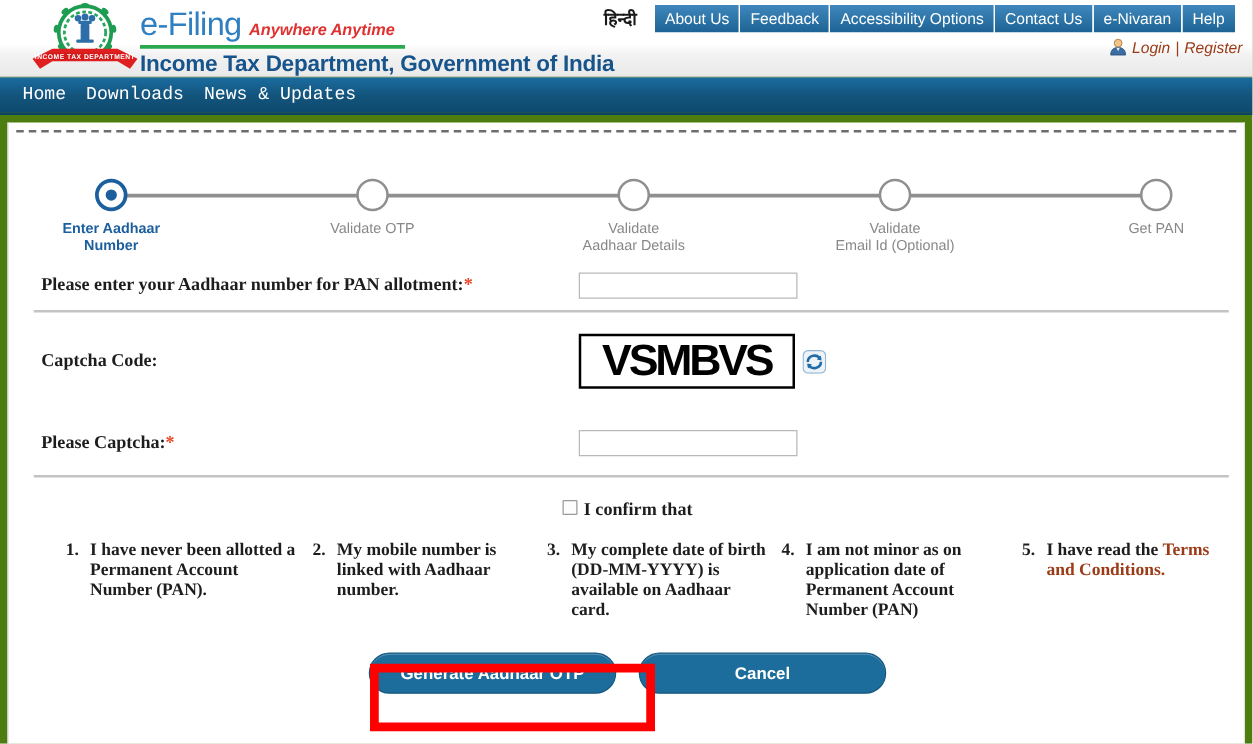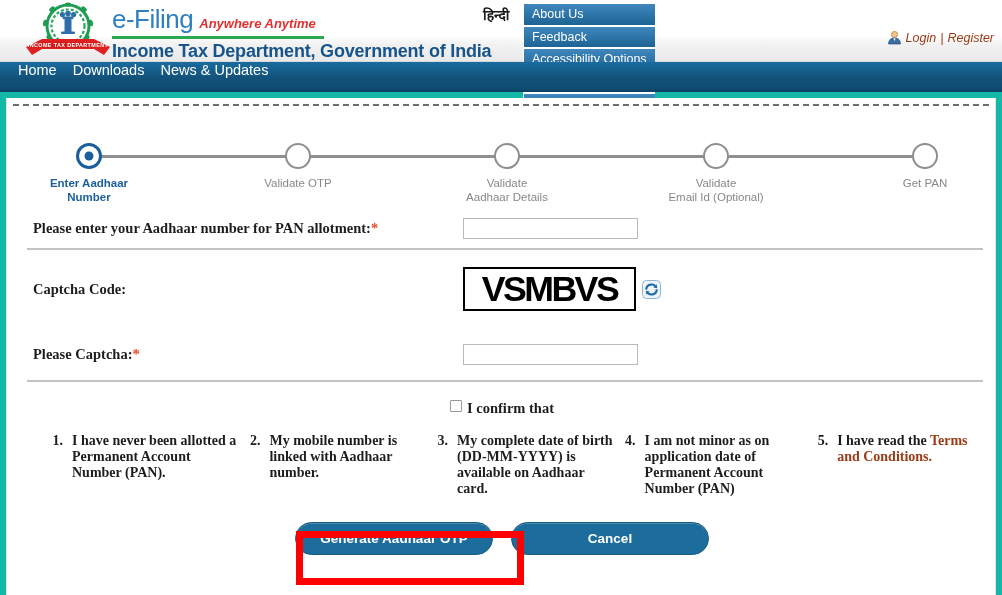--- a/index.html
+++ b/index.html
@@ -6,21 +6,21 @@
   html, body {
     margin: 0; padding: 0;
     width: 1002px; height: 595px;
     background: #ffffff;
     font-family: "Liberation Sans", sans-serif;
     overflow: hidden;
   }
   #page {
     position: relative;
     width: 1002px; height: 595px;
-    background: #14b8a6;
+    background: #4d7c0f;
   }
 
   
   .header {
     position: relative;
     width: 1002px; height: 62px;
     background: linear-gradient(to bottom, #ffffff 0%, #ffffff 58%, #f2f2f2 72%, #e9e9e9 100%);
     border-bottom: 1px solid #d8d8d8;
   }
   .logo-wrap {
@@ -47,21 +47,21 @@
     letter-spacing: -0.2px;
   }
 
   .hindi-link {
     position: absolute; top: 5px; left: 483px;
     font-size: 14px; color: #1a1a1a; font-weight: bold;
     font-family: "Liberation Sans", sans-serif;
   }
   .top-tabs {
     position: absolute; top: 3px; left: 523px;
-    display: flex; height: 24px; flex-direction: column;
+    display: flex; height: 24px;
   }
   .top-tab {
     background: linear-gradient(to bottom, #3f87bd 0%, #1d6394 100%);
     color: #ffffff; font-size: 12.5px;
     padding: 4px 8px 4px 8px;
     border: 1px solid #ffffff;
     border-right: none;
     display: flex; align-items: center;
     white-space: nowrap;
     line-height: 1;
@@ -77,23 +77,24 @@
     width: 15px; height: 15px; margin-right: 4px;
     display: inline-block; position: relative;
   }
   .login-sep { margin: 0 4px; color: #9b3a16; }
 
   
   .navbar {
     position: relative;
     width: 1002px; height: 30px;
     background: linear-gradient(to bottom, #1a6ca0 0%, #13547c 52%, #0e4a6e 100%);
-    display: flex; 
+    display: flex; align-items: center;
     padding-left: 18px;
     border-bottom: 2px solid #0c4266;
+    font-family: Liberation Mono, monospace;
   }
   .nav-item {
     color: #ffffff; font-size: 14.5px;
     margin-right: 16px; white-space: nowrap;
   }
 
   
   .content {
     position: relative;
     margin: 6px 6px 0 6px;

